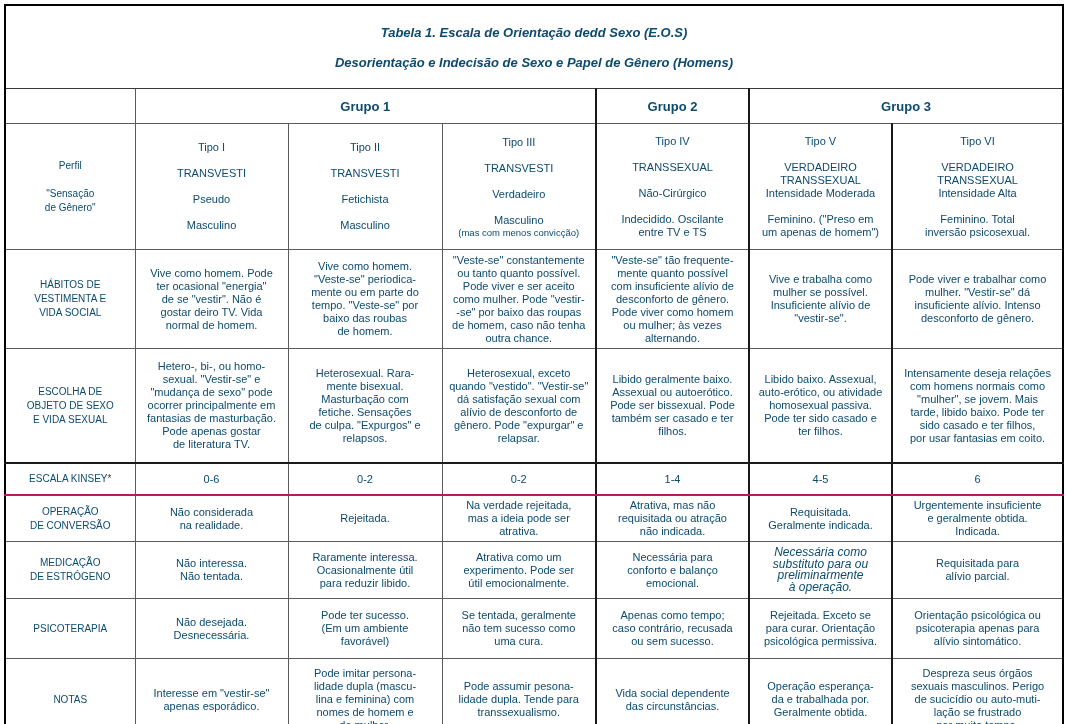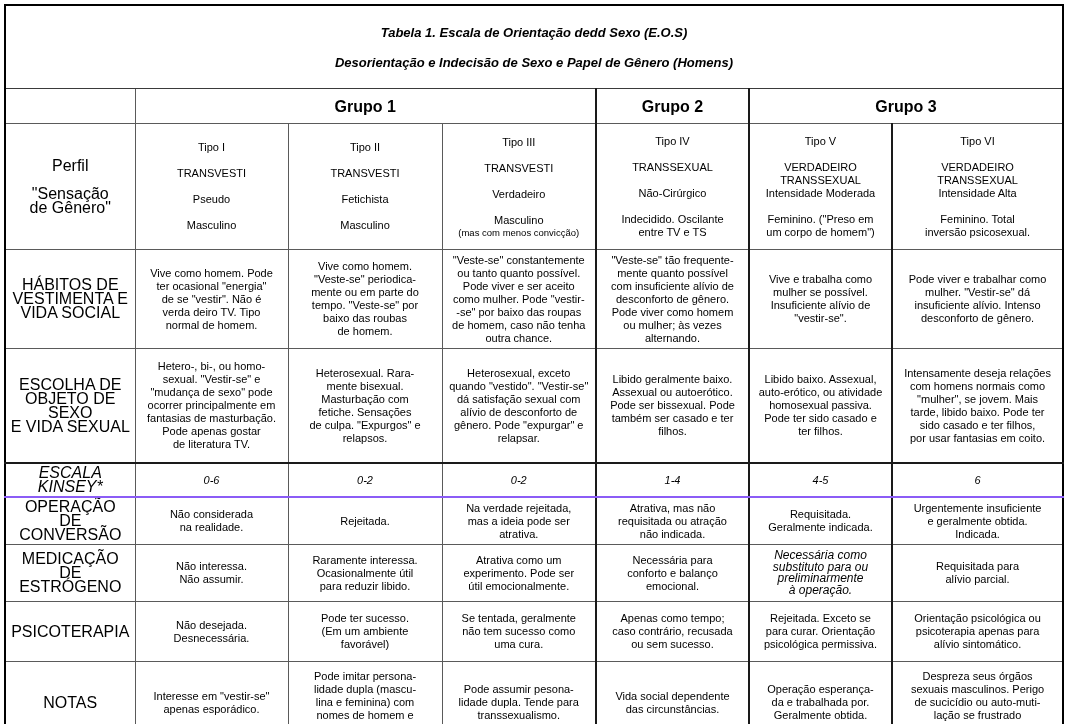--- a/index.html
+++ b/index.html
@@ -1,20 +1,20 @@
 <!DOCTYPE html>
 <html><head>
 <meta charset="utf-8">
 <style>
   html,body{margin:0;padding:0;background:#fff;}
   .page{
     width:1066px;height:724px;box-sizing:border-box;
     padding:4px;background:#fff;
     font-family:"Liberation Sans","DejaVu Sans",sans-serif;
-    color:#000000;
+    color:#0c4a6e;
   }
   table.eos{
     width:100%;height:100%;
     border-collapse:collapse;
     border:2px solid #000;
     table-layout:fixed;
   }
   col.c0{width:130px;}
   col.c1{width:153px;}
   col.c2{width:154px;}
@@ -27,42 +27,42 @@
     text-align:center;
     vertical-align:middle;
     font-size:11px;
     line-height:13px;
     padding:2px 3px;
     white-space:pre-line;
     overflow:hidden;
   }
   
   td.gb{border-left:2px solid #1a1a1a;}
-  tr.kinsey td{border-top:2px solid #1a1a1a;border-bottom:2px solid #8b5cf6;font-style:italic;}
+  tr.kinsey td{border-top:2px solid #1a1a1a;border-bottom:2px solid #be185d;}
   
   tr.titlerow td{
     border-bottom:1px solid #3a3a3a;
     padding:5px 2px 4px 2px;
   }
   .t-title,.t-subtitle{
     font-weight:bold;font-style:italic;font-size:13px;line-height:17px;
     white-space:normal;
   }
   
-  tr.grouprow td{font-weight:bold;font-size:16px;height:30px;}
+  tr.grouprow td{font-weight:bold;font-size:13px;height:30px;}
   
   tr.r0 td{height:121px;vertical-align:middle;}
   tr.r1 td{height:94px;}
   tr.r2 td{height:109px;}
   tr.r3 td{height:26px;}
   tr.r4 td{height:41px;}
   tr.r5 td{height:52px;}
   tr.r6 td{height:55px;}
   tr.r7 td{height:77px;}
-  td.rowlabel{font-size:16px;line-height:14px;}
+  td.rowlabel{font-size:10px;line-height:14px;}
   .note{font-size:9.5px;line-height:11px;white-space:pre-line;text-align:center;}
   td.smalltext{font-size:12px;line-height:11.5px;font-style:italic;}
 </style>
 </head>
 <body>
 
 <div class="page">
   <table class="eos">
     <colgroup>
       <col class="c0">
@@ -121,38 +121,38 @@
 
 Indecidido. Oscilante
 entre TV e TS</td>
           <td class="gb">Tipo V
 
 VERDADEIRO
 TRANSSEXUAL
 Intensidade Moderada
 
 Feminino. ("Preso em
-um corpo de homem")</td>
+um apenas de homem")</td>
           <td class="gb">Tipo VI
 
 VERDADEIRO
 TRANSSEXUAL
 Intensidade Alta
 
 Feminino. Total
 inversão psicosexual.</td>
         </tr>
         <tr class="r1">
           <td class="rowlabel">HÁBITOS DE
 VESTIMENTA E
 VIDA SOCIAL</td>
           <td>Vive como homem. Pode
 ter ocasional "energia"
 de se "vestir". Não é
-verda deiro TV. Tipo
+gostar deiro TV. Vida
 normal de homem.</td>
           <td>Vive como homem.
 "Veste-se" periodica-
 mente ou em parte do
 tempo. "Veste-se" por
 baixo das roubas
 de homem.</td>
           <td>"Veste-se" constantemente
 ou tanto quanto possível.
 Pode viver e ser aceito
@@ -240,21 +240,21 @@
           <td class="gb">Requisitada.
 Geralmente indicada.</td>
           <td class="gb">Urgentemente insuficiente
 e geralmente obtida.
 Indicada.</td>
         </tr>
         <tr class="r5">
           <td class="rowlabel">MEDICAÇÃO
 DE ESTRÓGENO</td>
           <td>Não interessa.
-Não assumir.</td>
+Não tentada.</td>
           <td>Raramente interessa.
 Ocasionalmente útil
 para reduzir libido.</td>
           <td>Atrativa como um
 experimento. Pode ser
 útil emocionalmente.</td>
           <td class="gb">Necessária para
 conforto e balanço
 emocional.</td>
           <td class="gb smalltext">Necessária como

